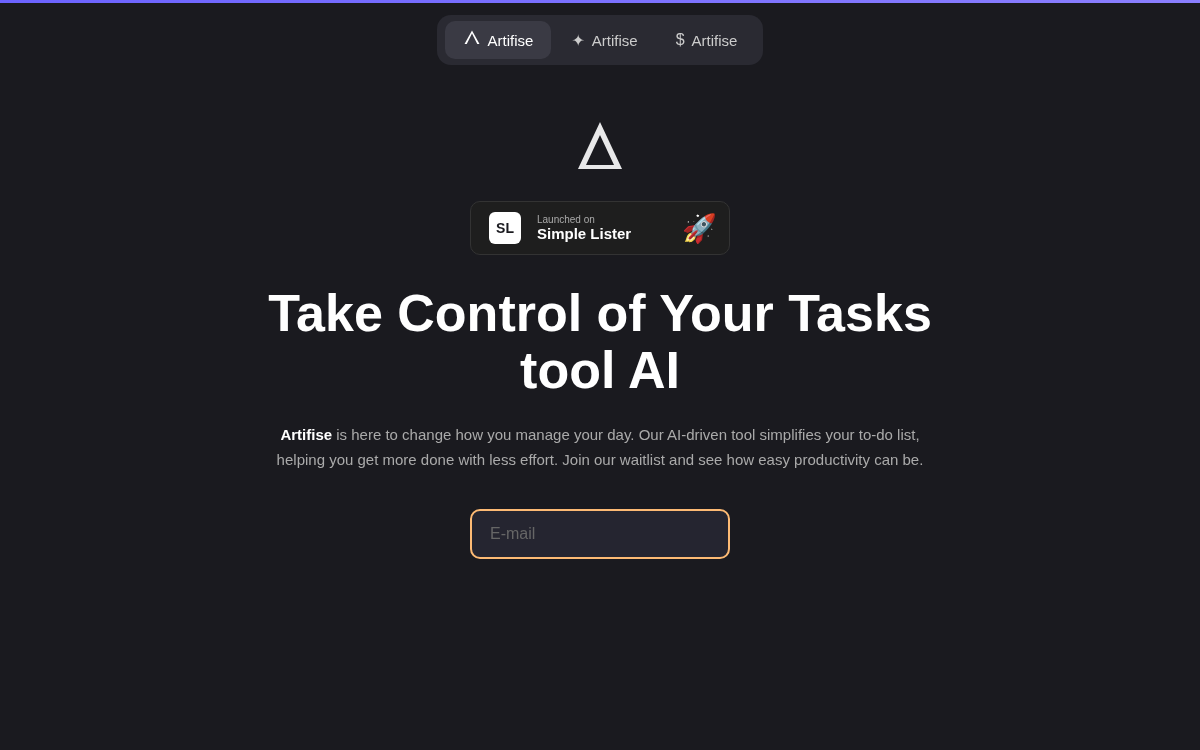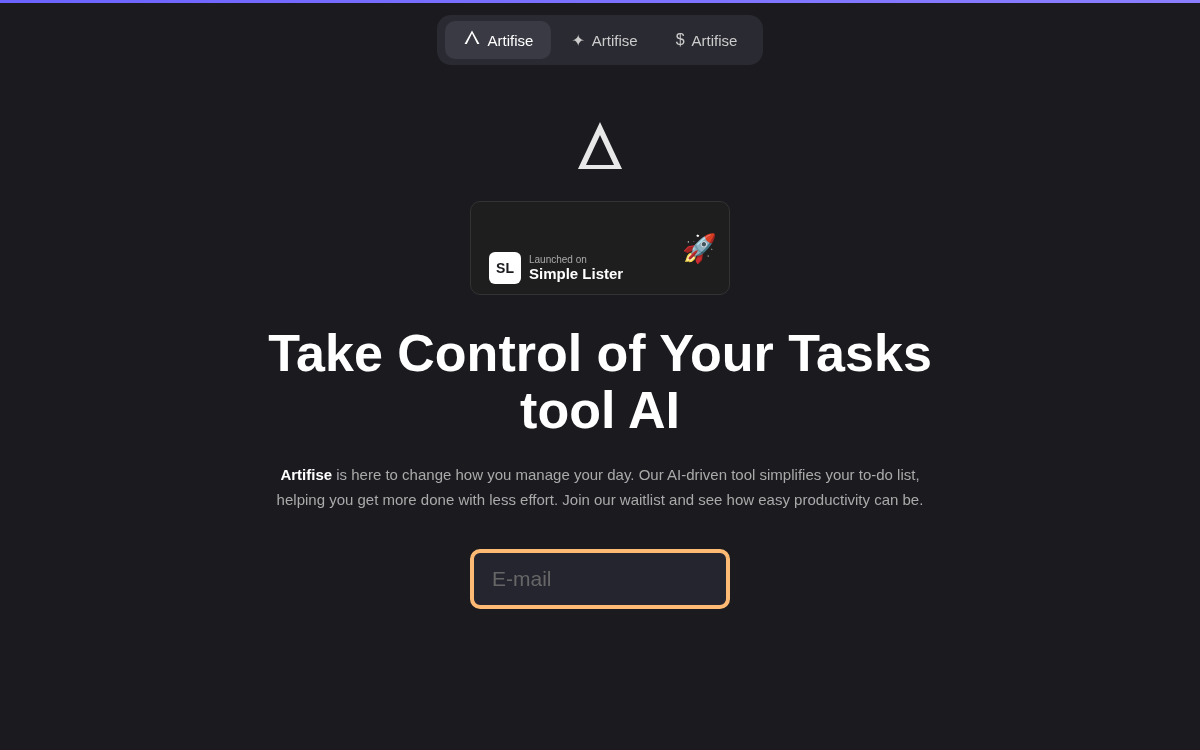--- a/index.html
+++ b/index.html
@@ -113,22 +113,21 @@
       gap: 10px;
       position: relative;
       overflow: hidden;
       min-width: 260px;
       cursor: pointer;
     }
 
     .sl-logo {
       display: flex;
       align-items: center;
-      gap: 8px;
-      margin-top: 40px;
+      gap: 16px;
     }
 
     .sl-icon {
       width: 32px;
       height: 32px;
       background: #ffffff;
       border-radius: 6px;
       display: flex;
       align-items: center;
       justify-content: center;
@@ -191,24 +190,24 @@
     .email-form {
       display: flex;
       gap: 10px;
       margin-bottom: 24px;
     }
 
     .email-input {
       width: 260px;
       padding: 14px 18px;
       background: #252530;
-      border: 4px solid #fdba74;
-      border-radius: 10px;
-      color: #ffffff;
-      font-size: 21px;
+      border: 2px solid #fdba74;
+      border-radius: 10px;
+      color: #ffffff;
+      font-size: 16px;
       outline: none;
     }
 
     .email-input::placeholder {
       color: #666;
     }
 
     .join-button {
       padding: 14px 28px;
       background: #6c63ff;

